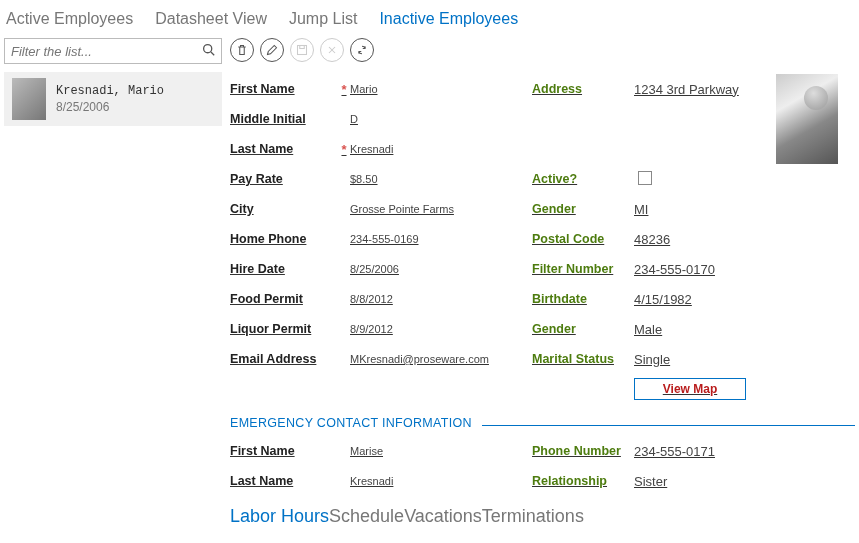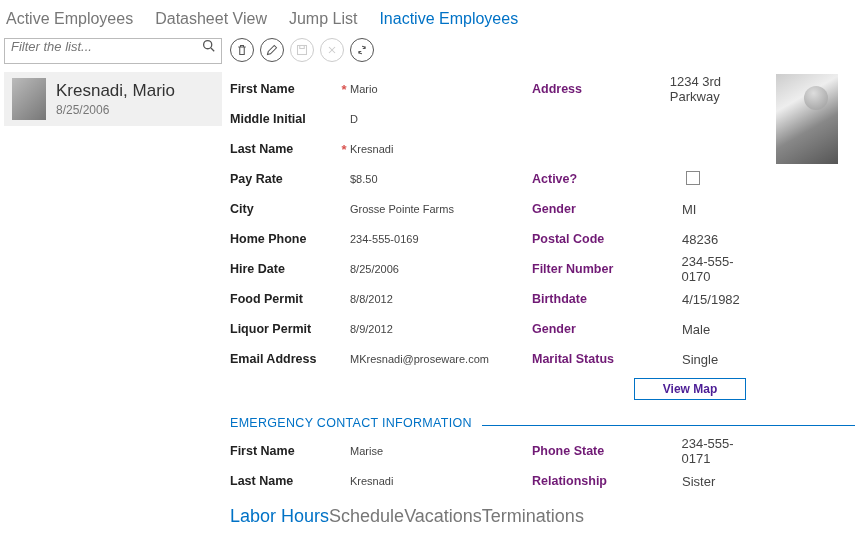--- a/index.html
+++ b/index.html
@@ -19,21 +19,21 @@
     color: #777;
     cursor: pointer;
   }
   .tab.active { color: #0072c6; }
   .main { display: flex; }
   .left-col { width: 230px; padding-right: 10px; }
   .search-wrap {
     display: flex;
     border: 1px solid #bbb;
     height: 26px;
-    align-items: flex-start;
+    align-items: center;
     padding: 0 6px;
     margin: 0 0 8px 4px;
     width: 218px;
   }
   .search-input {
     border: none; outline: none;
     flex: 1; font-size: 13px;
     font-style: italic;
     color: #555;
     font-family: inherit;
@@ -49,65 +49,65 @@
     padding: 6px 8px;
     gap: 10px;
     cursor: pointer;
     width: 218px;
   }
   .avatar-sm {
     width: 34px; height: 42px;
     background: linear-gradient(135deg,#bbb,#777);
     filter: grayscale(100%);
   }
-  .list-item-text .name { font-size: 17px; color: #333; }
+  .list-item-text .name { font-size: 12px; color: #333; font-family: Liberation Mono, monospace; }
   .list-item-text .date { font-size: 12px; color: #777; margin-top: 2px; }
 
   .detail { flex: 1; padding: 0 4px 0 0px; }
   .action-row { display: flex; gap: 6px; margin: 0 0 12px 0; }
   .ab {
     width: 24px; height: 24px;
     border: 1.5px solid #555;
     border-radius: 50%;
     display: flex; align-items: center; justify-content: center;
     color: #555;
     background: #fff;
     cursor: pointer;
   }
   .ab.disabled { border-color: #ccc; color: #ccc; cursor: default; }
   .ab svg { width: 12px; height: 12px; }
 
   .form-cols { display: flex; gap: 10px; }
-  .colL, .colR { display: flex; flex-direction: column; }
+  .colL, .colR { display: flex; flex-direction: column; text-decoration: underline; }
   .colL { width: 292px; }
   .colR { width: 230px; }
   .row { display: flex; align-items: center; min-height: 30px; }
   .lbl { width: 108px; font-weight: 600; font-size: 12.5px; color: #222; }
-  .lblR { width: 102px; font-weight: 600; font-size: 12.5px; color: #701a75;}
+  .lblR { width: 102px; font-weight: 600; font-size: 12.5px; color: #4d7c0f;}
   .req { color: #d9534f; width: 12px; text-align: center; font-weight: 700;}
   .val { color: #444; font-size: 11px; }
-  .valR { color: #444; font-size: 13px; margin-left: 48px; }
+  .valR { color: #444; font-size: 13px; }
   .sp { width: 12px; }
   .checkbox {
     width: 14px; height: 14px; border: 1px solid #888; display: inline-block;
     margin-left: 4px;
   }
   .avatar-lg {
     width: 62px; height: 90px;
     background: linear-gradient(150deg,#ccc 0%,#eee 30%,#888 60%,#555 100%);
     position: relative;
   }
   .avatar-lg::after{
     content:""; position:absolute; right:10px; top:12px;
     width:24px;height:24px;border-radius:50%;
     background: radial-gradient(circle at 40% 30%, #ddd, #999);
   }
   .view-map-btn {
     border: 1px solid #0072c6;
-    color: #4c1d95;
+    color: #b91c1c;
     background: #fff;
     font-weight: 600;
     font-size: 12px;
     width: 112px;
     height: 22px;
     cursor: pointer;
     font-family: inherit;
   }
   .right-side { display:flex; gap: 14px; }
   .section-head {
@@ -307,21 +307,21 @@
             <span class="val">Marise</span>
           </div>
         <div class="row">
             <span class="lbl">Last Name</span>
             <span class="sp"></span>
             <span class="val">Kresnadi</span>
           </div>
       </div>
       <div class="colR">
         <div class="row">
-            <span class="lblR">Phone State</span>
+            <span class="lblR">Phone Number</span>
             <span class="valR">234-555-0171</span>
           </div>
         <div class="row">
             <span class="lblR">Relationship</span>
             <span class="valR">Sister</span>
           </div>
       </div>
     </div>
 
     <div class="bottom-tabs">

